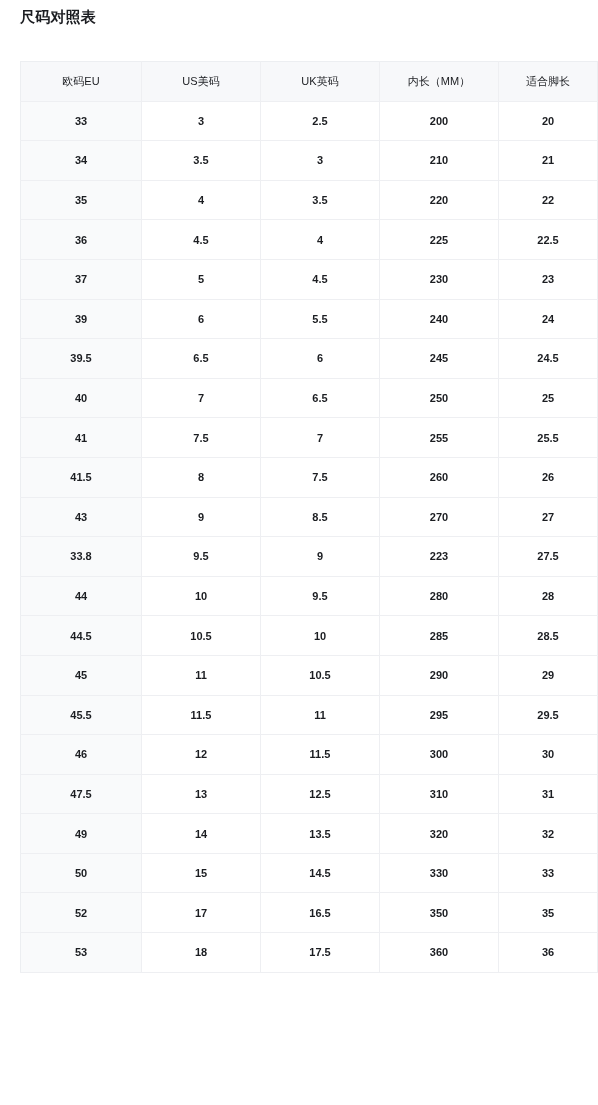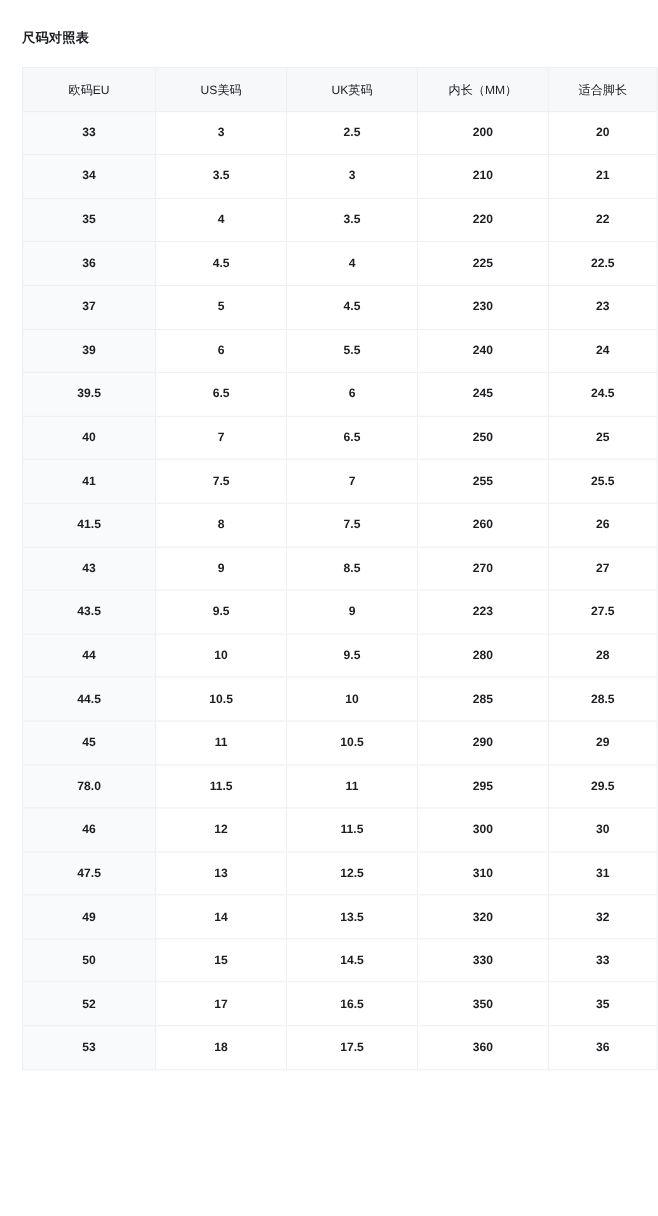--- a/index.html
+++ b/index.html
@@ -12,22 +12,22 @@
   }
   #page {
     position:relative;
     width:598px;
     height:1105px;
     background:#ffffff;
   }
   #page-title {
     position:absolute;
     left:20px;
-    top:24px;
-    font-size:12px;
+    top:7px;
+    font-size:15px;
     font-weight:700;
     color:#1b1d21;
     letter-spacing:0.2px;
     line-height:20px;
   }
   #size-table-wrap {
     position:absolute;
     left:20px;
     top:61px;
     width:557px;
@@ -173,21 +173,21 @@
             <td>26</td>
           </tr>
           <tr>
             <td class="first-col">43</td>
             <td>9</td>
             <td>8.5</td>
             <td>270</td>
             <td>27</td>
           </tr>
           <tr>
-            <td class="first-col">43.5</td>
+            <td class="first-col">33.8</td>
             <td>9.5</td>
             <td>9</td>
             <td>223</td>
             <td>27.5</td>
           </tr>
           <tr>
             <td class="first-col">44</td>
             <td>10</td>
             <td>9.5</td>
             <td>280</td>
@@ -201,21 +201,21 @@
             <td>28.5</td>
           </tr>
           <tr>
             <td class="first-col">45</td>
             <td>11</td>
             <td>10.5</td>
             <td>290</td>
             <td>29</td>
           </tr>
           <tr>
-            <td class="first-col">78.0</td>
+            <td class="first-col">45.5</td>
             <td>11.5</td>
             <td>11</td>
             <td>295</td>
             <td>29.5</td>
           </tr>
           <tr>
             <td class="first-col">46</td>
             <td>12</td>
             <td>11.5</td>
             <td>300</td>

